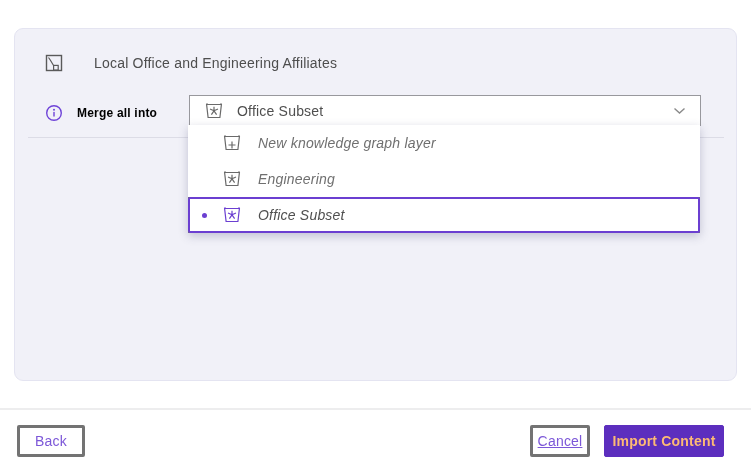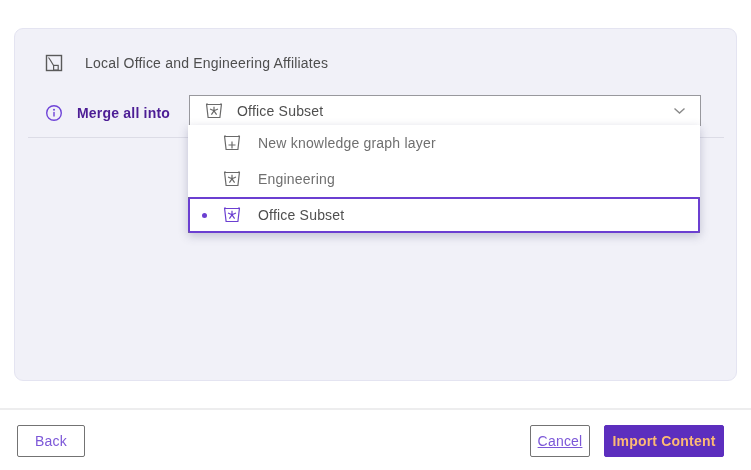--- a/index.html
+++ b/index.html
@@ -7,40 +7,40 @@
   .stage{
     position:relative;width:751px;height:470px;background:#ffffff;overflow:hidden;
     font-family:"Liberation Sans", sans-serif;color:#4e4e4e;
   }
   
   .panel{
     position:absolute;left:14px;top:28px;width:723px;height:353px;
     background:#f1f1f8;border:1px solid #e4e4f1;border-radius:9px;
   }
   .panel-row{position:absolute;display:flex;align-items:center;}
-  .row-dataset{left:30px;top:24px;height:20px;gap:22px;}
+  .row-dataset{left:30px;top:24px;height:20px;gap:31px;}
   .row-merge{left:30px;top:74px;height:20px;gap:14px;}
   .dataset-label{font-size:14px;color:#4e4e4e;letter-spacing:.2px;}
-  .merge-label{font-size:14px;font-weight:700;color:#4c1d95;letter-spacing:.2px;}
+  .merge-label{font-size:12px;font-weight:700;color:#000000;letter-spacing:.2px;}
   .panel-divider{
     position:absolute;left:13px;right:12px;top:108px;height:0;
     border-top:1px solid #dcdce6;z-index:1;
   }
   
   .select-box{
     position:absolute;left:174px;top:66px;width:512px;height:31px;
     background:#ffffff;border:1px solid #98989d;
     display:flex;align-items:center;gap:13px;padding:0 14px;z-index:2;
   }
   .select-value{font-size:14px;color:#4f4f4f;flex:1;letter-spacing:.2px;}
   .chev{display:block;}
   
   .popup{
     position:absolute;left:188px;top:125px;width:512px;height:108px;
-    background:#737373;box-shadow:0 3px 9px rgba(70,70,110,0.28);z-index:5;
+    background:#737373;box-shadow:0 3px 9px rgba(70,70,110,0.28);z-index:5;font-style:italic;
   }
   .popup-item{
     position:relative;height:36px;display:flex;align-items:center;gap:16px;
     padding-left:34px;font-size:14px;color:#6f6f6f;letter-spacing:.2px;
     background:#ffffff;cursor:default;
   }
   .popup-item.selected{
     border:2px solid #6b3fd1;border-radius:2px;color:#4f4f4f;padding-left:32px;
   }
   .bullet{
@@ -50,21 +50,21 @@
   
   .footer-divider{
     position:absolute;left:0;right:0;top:408px;height:0;border-top:2px solid #ededee;
   }
   .btn{
     position:absolute;top:425px;height:32px;display:flex;align-items:center;justify-content:center;
     font-family:"Liberation Sans", sans-serif;font-size:14px;letter-spacing:.2px;
     border-radius:2px;cursor:pointer;
   }
   .btn-outline{
-    background:#ffffff;border:1px solid #737373;color:#7c57d8;
+    background:#ffffff;border:3px solid #737373;color:#7c57d8;
   }
   .btn-back{left:17px;width:68px;}
   .btn-cancel{left:530px;width:60px;text-decoration:underline;}
   .btn-primary{
     left:604px;width:120px;background:#5c2ebe;border:1px solid #5c2ebe;color:#fdba74;font-weight:700;
   }
   svg{display:block;}
 </style>
 </head>
 <body>

